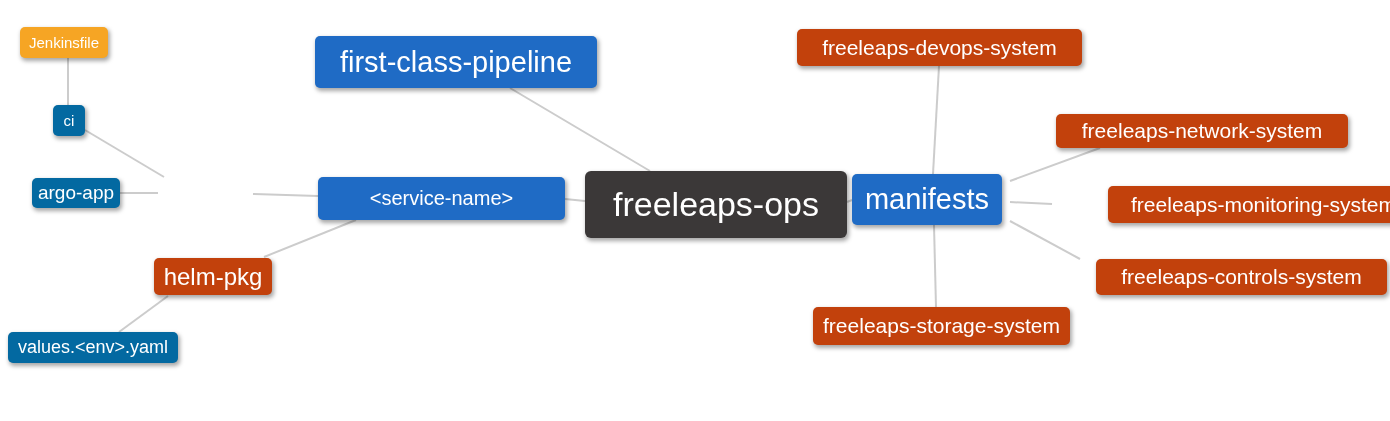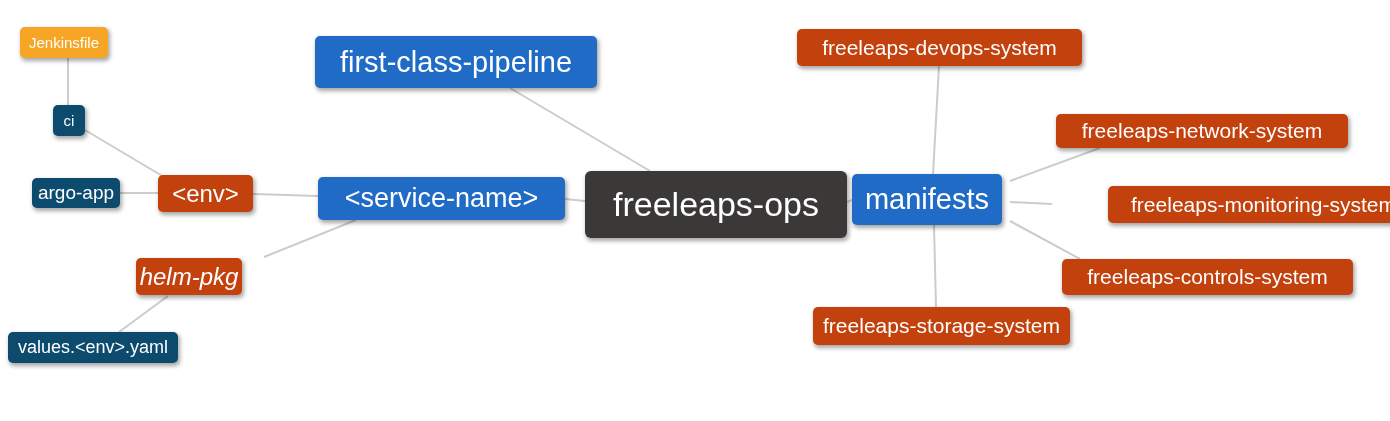--- a/index.html
+++ b/index.html
@@ -32,39 +32,39 @@
     align-items: center;
     justify-content: center;
     color: #ffffff;
     white-space: nowrap;
     border-radius: 5px;
     box-shadow: 1.5px 2.5px 4px rgba(0,0,0,0.35);
     cursor: pointer;
     user-select: none;
   }
   .bg-orange { background: #F6A524; }
-  .bg-red    { background: #0c4a6e; }
+  .bg-red    { background: #0369a1; }
   .bg-green  { background: #c2410c; }
   .bg-blue   { background: #1F6BC5; }
   .bg-dark   { background: #3B3838; border-radius: 6px; }
 
   #n-jenkinsfile { left: 20px;  top: 27px;  width: 88px;  height: 31px; font-size: 15px; }
   #n-ci          { left: 53px;  top: 105px; width: 32px;  height: 31px; font-size: 15px; }
   #n-argo-app    { left: 32px;  top: 178px; width: 88px;  height: 30px; font-size: 19px; text-align: center; }
   #n-env         { left: 158px; top: 175px; width: 95px;  height: 37px; font-size: 24px; }
-  #n-helm-pkg    { left: 136px; top: 258px; width: 106px; height: 37px; font-size: 24px; font-style: italic; }
+  #n-helm-pkg    { left: 154px; top: 258px; width: 118px; height: 37px; font-size: 24px; }
   #n-values      { left: 8px;   top: 332px; width: 170px; height: 31px; font-size: 18px; }
   #n-fcp         { left: 315px; top: 36px;  width: 282px; height: 52px; font-size: 29px; }
-  #n-service     { left: 318px; top: 177px; width: 247px; height: 43px; font-size: 27px; }
+  #n-service     { left: 318px; top: 177px; width: 247px; height: 43px; font-size: 20px; }
   #n-ops         { left: 585px; top: 171px; width: 262px; height: 67px; font-size: 34px; }
   #n-manifests   { left: 852px; top: 174px; width: 150px; height: 51px; font-size: 29px; }
   #n-devops      { left: 797px; top: 29px;  width: 285px; height: 37px; font-size: 21px; }
   #n-network     { left: 1056px; top: 114px; width: 292px; height: 34px; font-size: 21px; }
   #n-monitoring  { left: 1108px; top: 186px; width: 311px; height: 37px; font-size: 21px; }
-  #n-controls    { left: 1062px; top: 259px; width: 291px; height: 36px; font-size: 21px; }
+  #n-controls    { left: 1096px; top: 259px; width: 291px; height: 36px; font-size: 21px; }
   #n-storage     { left: 813px; top: 307px; width: 257px; height: 38px; font-size: 21px; }
 </style>
 </head>
 <body>
 
 <div id="canvas">
 
   <svg id="edges" viewBox="0 0 1390 421">
     <line class="edge" x1="68" y1="58" x2="68" y2="105"></line>
     <line class="edge" x1="85" y1="130" x2="164" y2="177"></line>
@@ -78,21 +78,20 @@
     <line class="edge" x1="933" y1="174" x2="939" y2="66"></line>
     <line class="edge" x1="1010" y1="181" x2="1100" y2="148"></line>
     <line class="edge" x1="1010" y1="202" x2="1052" y2="204"></line>
     <line class="edge" x1="1010" y1="221" x2="1080" y2="259"></line>
     <line class="edge" x1="934" y1="225" x2="936" y2="307"></line>
   </svg>
 
   <div class="node bg-orange" id="n-jenkinsfile">Jenkinsfile</div>
   <div class="node bg-red" id="n-ci">ci</div>
   <div class="node bg-red" id="n-argo-app">argo-app</div>
-  <div class="node bg-green" id="n-env">&lt;env&gt;</div>
   <div class="node bg-green" id="n-helm-pkg">helm-pkg</div>
   <div class="node bg-red" id="n-values">values.&lt;env&gt;.yaml</div>
   <div class="node bg-blue" id="n-fcp">first-class-pipeline</div>
   <div class="node bg-blue" id="n-service">&lt;service-name&gt;</div>
   <div class="node bg-dark" id="n-ops">freeleaps-ops</div>
   <div class="node bg-blue" id="n-manifests">manifests</div>
   <div class="node bg-green" id="n-devops">freeleaps-devops-system</div>
   <div class="node bg-green" id="n-network">freeleaps-network-system</div>
   <div class="node bg-green" id="n-monitoring">freeleaps-monitoring-system</div>
   <div class="node bg-green" id="n-controls">freeleaps-controls-system</div>

